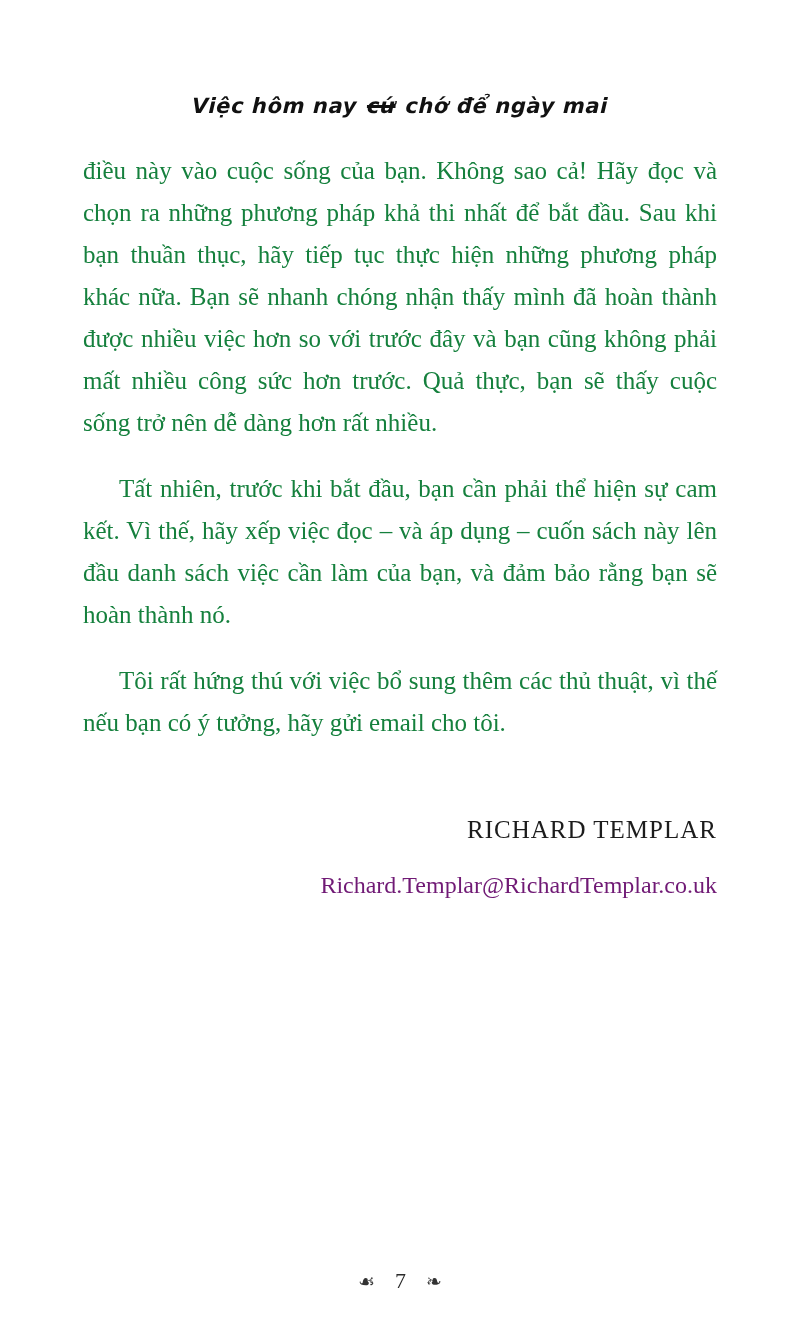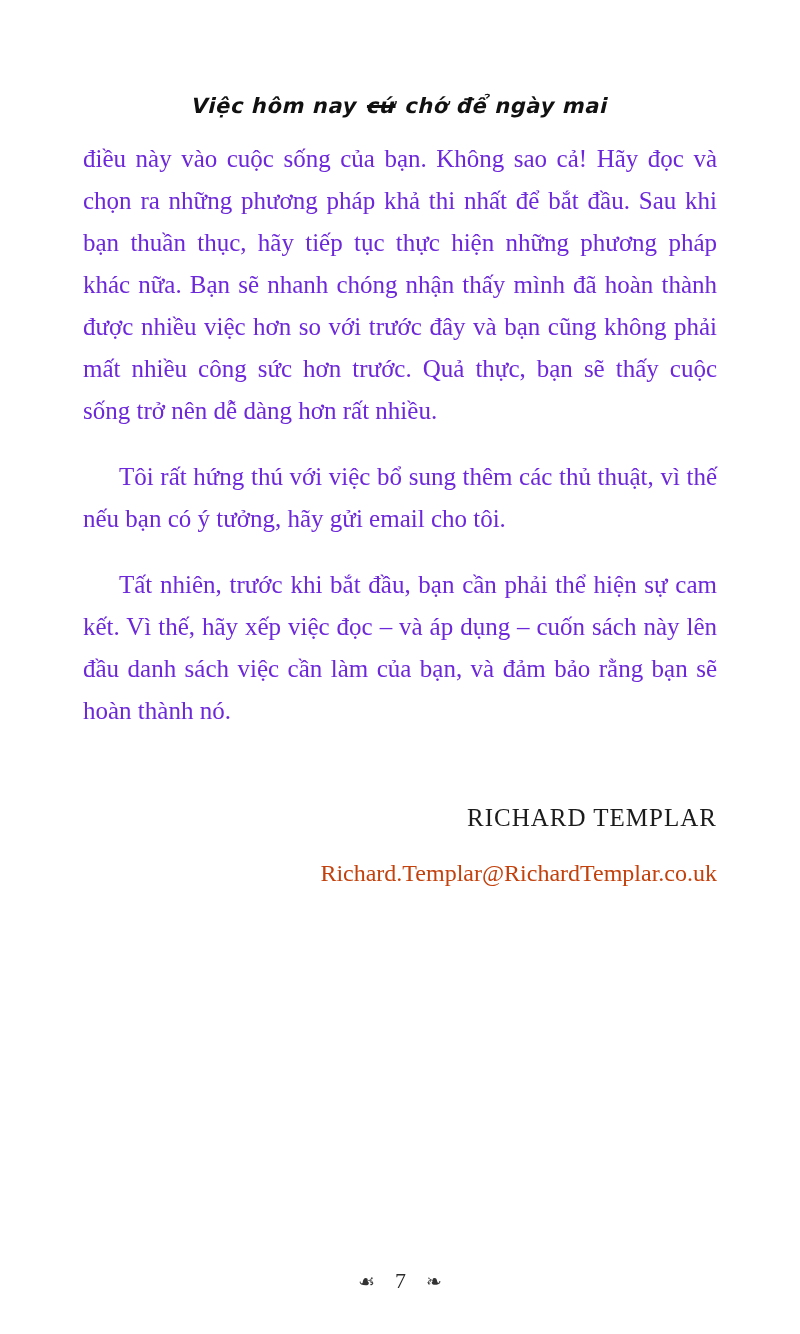--- a/index.html
+++ b/index.html
@@ -27,41 +27,41 @@
     letter-spacing: 0.6px;
     color: #111;
     transform: skewX(-2deg);
   }
   .running-head .strike {
     text-decoration: line-through;
     text-decoration-thickness: 2.5px;
     padding: 0 2px;
   }
   .body-text {
-    margin-top: 20px;
+    margin-top: 32px;
     font-size: 25px;
     line-height: 42px;
     text-align: justify;
-    color: #6d28d9;
+    color: #15803d;
   }
   .body-text p { margin: 0; }
   .body-text p + p { margin-top: 24px; }
   .body-text p.indent { text-indent: 36px; }
   .signature {
     margin-top: 72px;
     text-align: right;
     font-size: 25px;
     letter-spacing: 1px;
     color: #1c1c1c;
   }
   .email {
     margin-top: 28px;
     text-align: right;
     font-size: 24px;
-    color: #c2410c;
+    color: #701a75;
   }
   .footer {
     position: absolute;
     left: 0;
     right: 0;
     bottom: 40px;
     text-align: center;
     color: #2a2a2a;
   }
   .footer .orn {
@@ -82,22 +82,22 @@
 <body>
 
 <div class="page">
 
   <div class="running-head">
     <span>Việc hôm nay </span><span class="strike">cứ</span><span> chớ để ngày mai</span>
   </div>
 
   <div class="body-text">
     <p>điều này vào cuộc sống của bạn. Không sao cả! Hãy đọc và chọn ra những phương pháp khả thi nhất để bắt đầu. Sau khi bạn thuần thục, hãy tiếp tục thực hiện những phương pháp khác nữa. Bạn sẽ nhanh chóng nhận thấy mình đã hoàn thành được nhiều việc hơn so với trước đây và bạn cũng không phải mất nhiều công sức hơn trước. Quả thực, bạn sẽ thấy cuộc sống trở nên dễ dàng hơn rất nhiều.</p>
+    <p class="indent">Tất nhiên, trước khi bắt đầu, bạn cần phải thể hiện sự cam kết. Vì thế, hãy xếp việc đọc – và áp dụng – cuốn sách này lên đầu danh sách việc cần làm của bạn, và đảm bảo rằng bạn sẽ hoàn thành nó.</p>
     <p class="indent">Tôi rất hứng thú với việc bổ sung thêm các thủ thuật, vì thế nếu bạn có ý tưởng, hãy gửi email cho tôi.</p>
-    <p class="indent">Tất nhiên, trước khi bắt đầu, bạn cần phải thể hiện sự cam kết. Vì thế, hãy xếp việc đọc – và áp dụng – cuốn sách này lên đầu danh sách việc cần làm của bạn, và đảm bảo rằng bạn sẽ hoàn thành nó.</p>
   </div>
 
   <div class="signature">RICHARD TEMPLAR</div>
 
   <div class="email">Richard.Templar@RichardTemplar.co.uk</div>
 
   <div class="footer">
     <span class="orn">☙</span>
     <span class="pnum">7</span>
     <span class="orn">❧</span>

